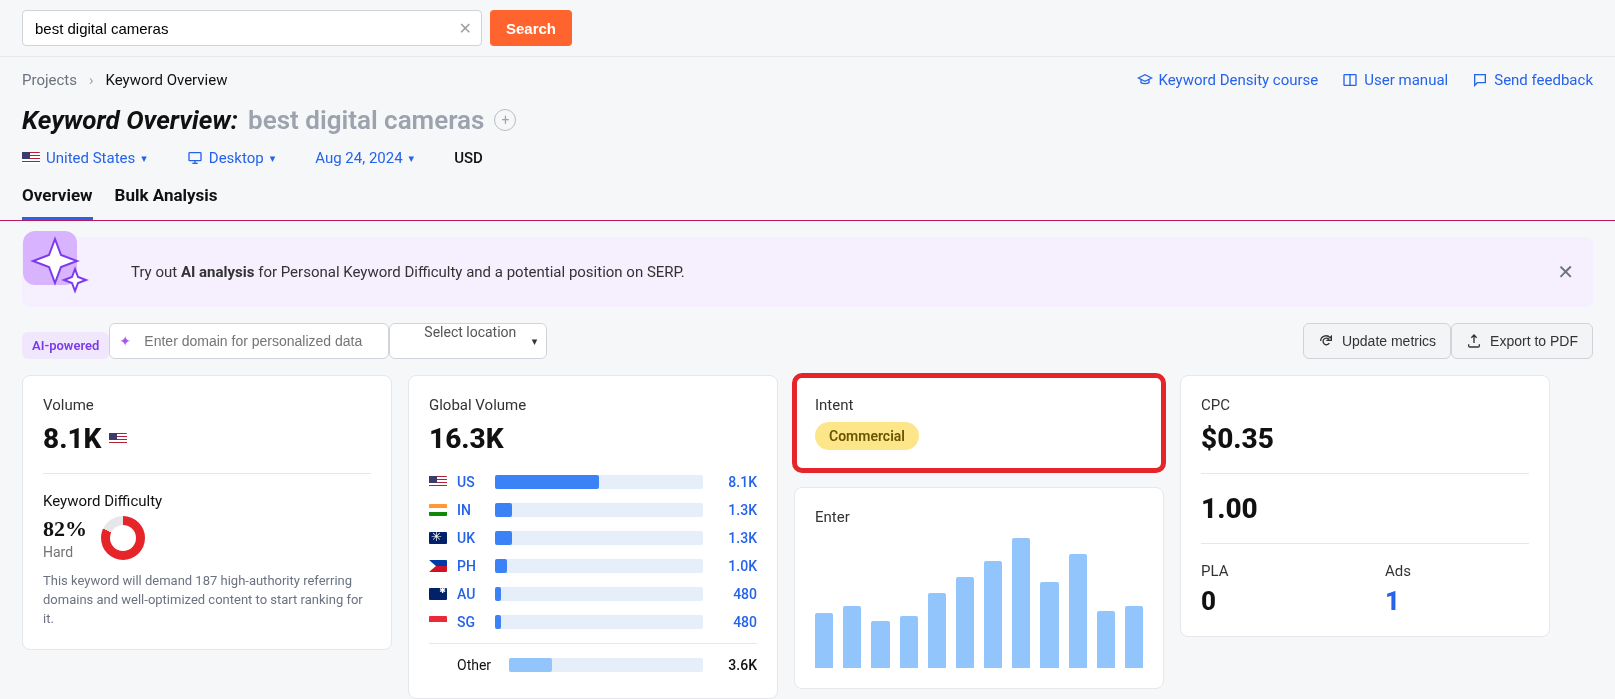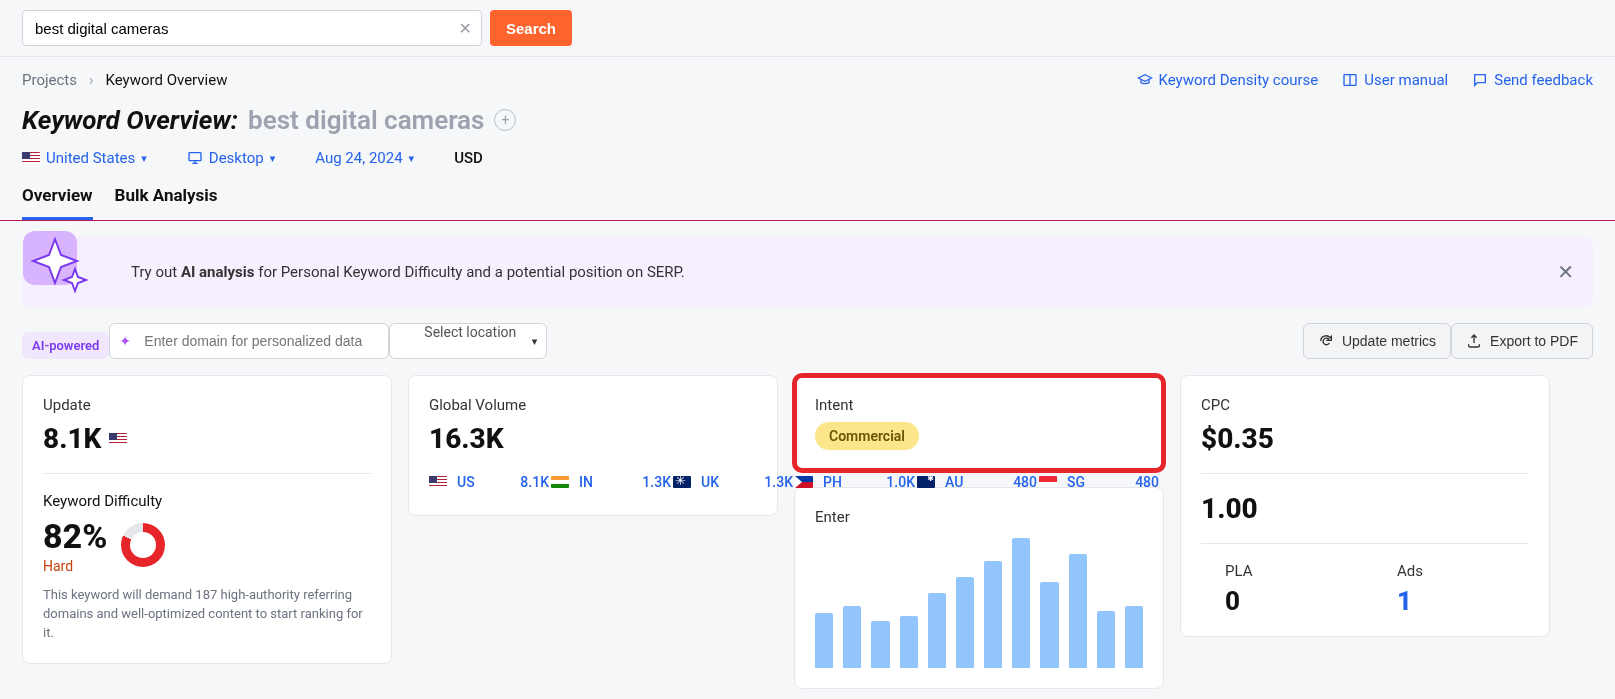--- a/index.html
+++ b/index.html
@@ -63,44 +63,44 @@
 
   .cards { display:grid; grid-template-columns: 370px 370px 370px 370px; gap:16px; padding:16px 22px 22px; align-items:start; }
   .card { background:#fff; border:1px solid #e5e7eb; border-radius:8px; padding:20px; }
   .card.highlight { outline:5px solid #e5252a; outline-offset:-3px; }
   .card-label { font-size:15px; color:#333; margin-bottom:8px; }
   .big-value { font-size:28px; font-weight:800; display:flex; align-items:center; gap:8px; }
   .divider { border-top:1px solid #e5e7eb; margin:18px 0; }
 
   .sub-label { font-size:15px; margin-bottom:6px; }
   .kd-row { display:flex; align-items:center; gap:14px; }
-  .kd-pct { font-size:34px; font-weight:800; }
-  .kd-hard { font-size:14px; color:#c2410c; margin-top:2px; }
+  .kd-pct { font-size:22px; font-weight:800;font-family:Liberation Serif, serif; }
+  .kd-hard { font-size:14px; color:#737373; margin-top:2px; }
   .donut { width:44px; height:44px; border-radius:50%; background:conic-gradient(#e5252a 0% 82%, #e5e7eb 82% 100%); position:relative; }
   .donut::after { content:""; position:absolute; inset:9px; background:#fff; border-radius:50%; }
   .kd-desc { font-size:13px; color:#6b7280; margin-top:12px; line-height:1.45; }
 
   .gv-row { display:flex; align-items:center; gap:10px; height:26px; }
   .gv-code { color:#2563eb; font-weight:500; width:28px; }
   .gv-code.other { color:#111; font-weight:400; }
   .gv-bar { flex:1; height:14px; background:#e5eef9; border-radius:2px; position:relative; }
   .gv-bar-fill { position:absolute; left:0; top:0; height:100%; background:#3b82f6; border-radius:2px; }
   .gv-bar-fill.light { background:#93c5fd; }
   .gv-val { color:#2563eb; font-weight:500; width:44px; text-align:right; }
   .gv-val.other { color:#111; }
-  .gv-list { margin-top:14px; display:flex; flex-direction:row; gap:2px; }
+  .gv-list { margin-top:14px; display:flex; flex-direction:column; gap:2px; }
   .gv-divider { border-top:1px solid #e5e7eb; margin:6px 0; }
 
   .intent-badge { display:inline-block; background:#fde68a; color:#6b5400; font-weight:600; padding:6px 14px; border-radius:14px; font-size:14px; }
 
   .col { display:flex; flex-direction:column; gap:16px; }
   .trend-chart { display:flex; align-items:flex-end; gap:10px; height:130px; margin-top:12px; }
   .trend-bar { flex:1; background:#93c5fd; border-radius:2px 2px 0 0; }
 
-  .half-row { display:flex; gap:40px;margin-left:24px; }
+  .half-row { display:flex; gap:40px; }
   .half { flex:1; }
   .half .card-label { margin-bottom:6px; }
   .link-val { color:#2563eb; font-weight:800; font-size:26px; }
   .val { font-weight:800; font-size:26px; }
 
   svg.icon { width:16px; height:16px; }
 </style>
 </head>
 <body>
 
@@ -216,21 +216,21 @@
     <svg class="icon" viewBox="0 0 24 24" fill="none" stroke="#333" stroke-width="2">
         <path d="M12 3v12M8 7l4-4 4 4M4 17v2a2 2 0 0 0 2 2h12a2 2 0 0 0 2-2v-2"></path>
       </svg>
     <span>Export to PDF</span>
   </button>
 </div>
 
 <div class="cards">
 
   <div class="card">
-    <div class="card-label">Update</div>
+    <div class="card-label">Volume</div>
     <div class="big-value">
       <span>8.1K</span>
       <span class="flag flag-us"></span>
     </div>
     <div class="divider"></div>
     <div class="sub-label">Keyword Difficulty</div>
     <div class="kd-row">
       <div>
         <div class="kd-pct">82%</div>
         <div class="kd-hard">Hard</div>

